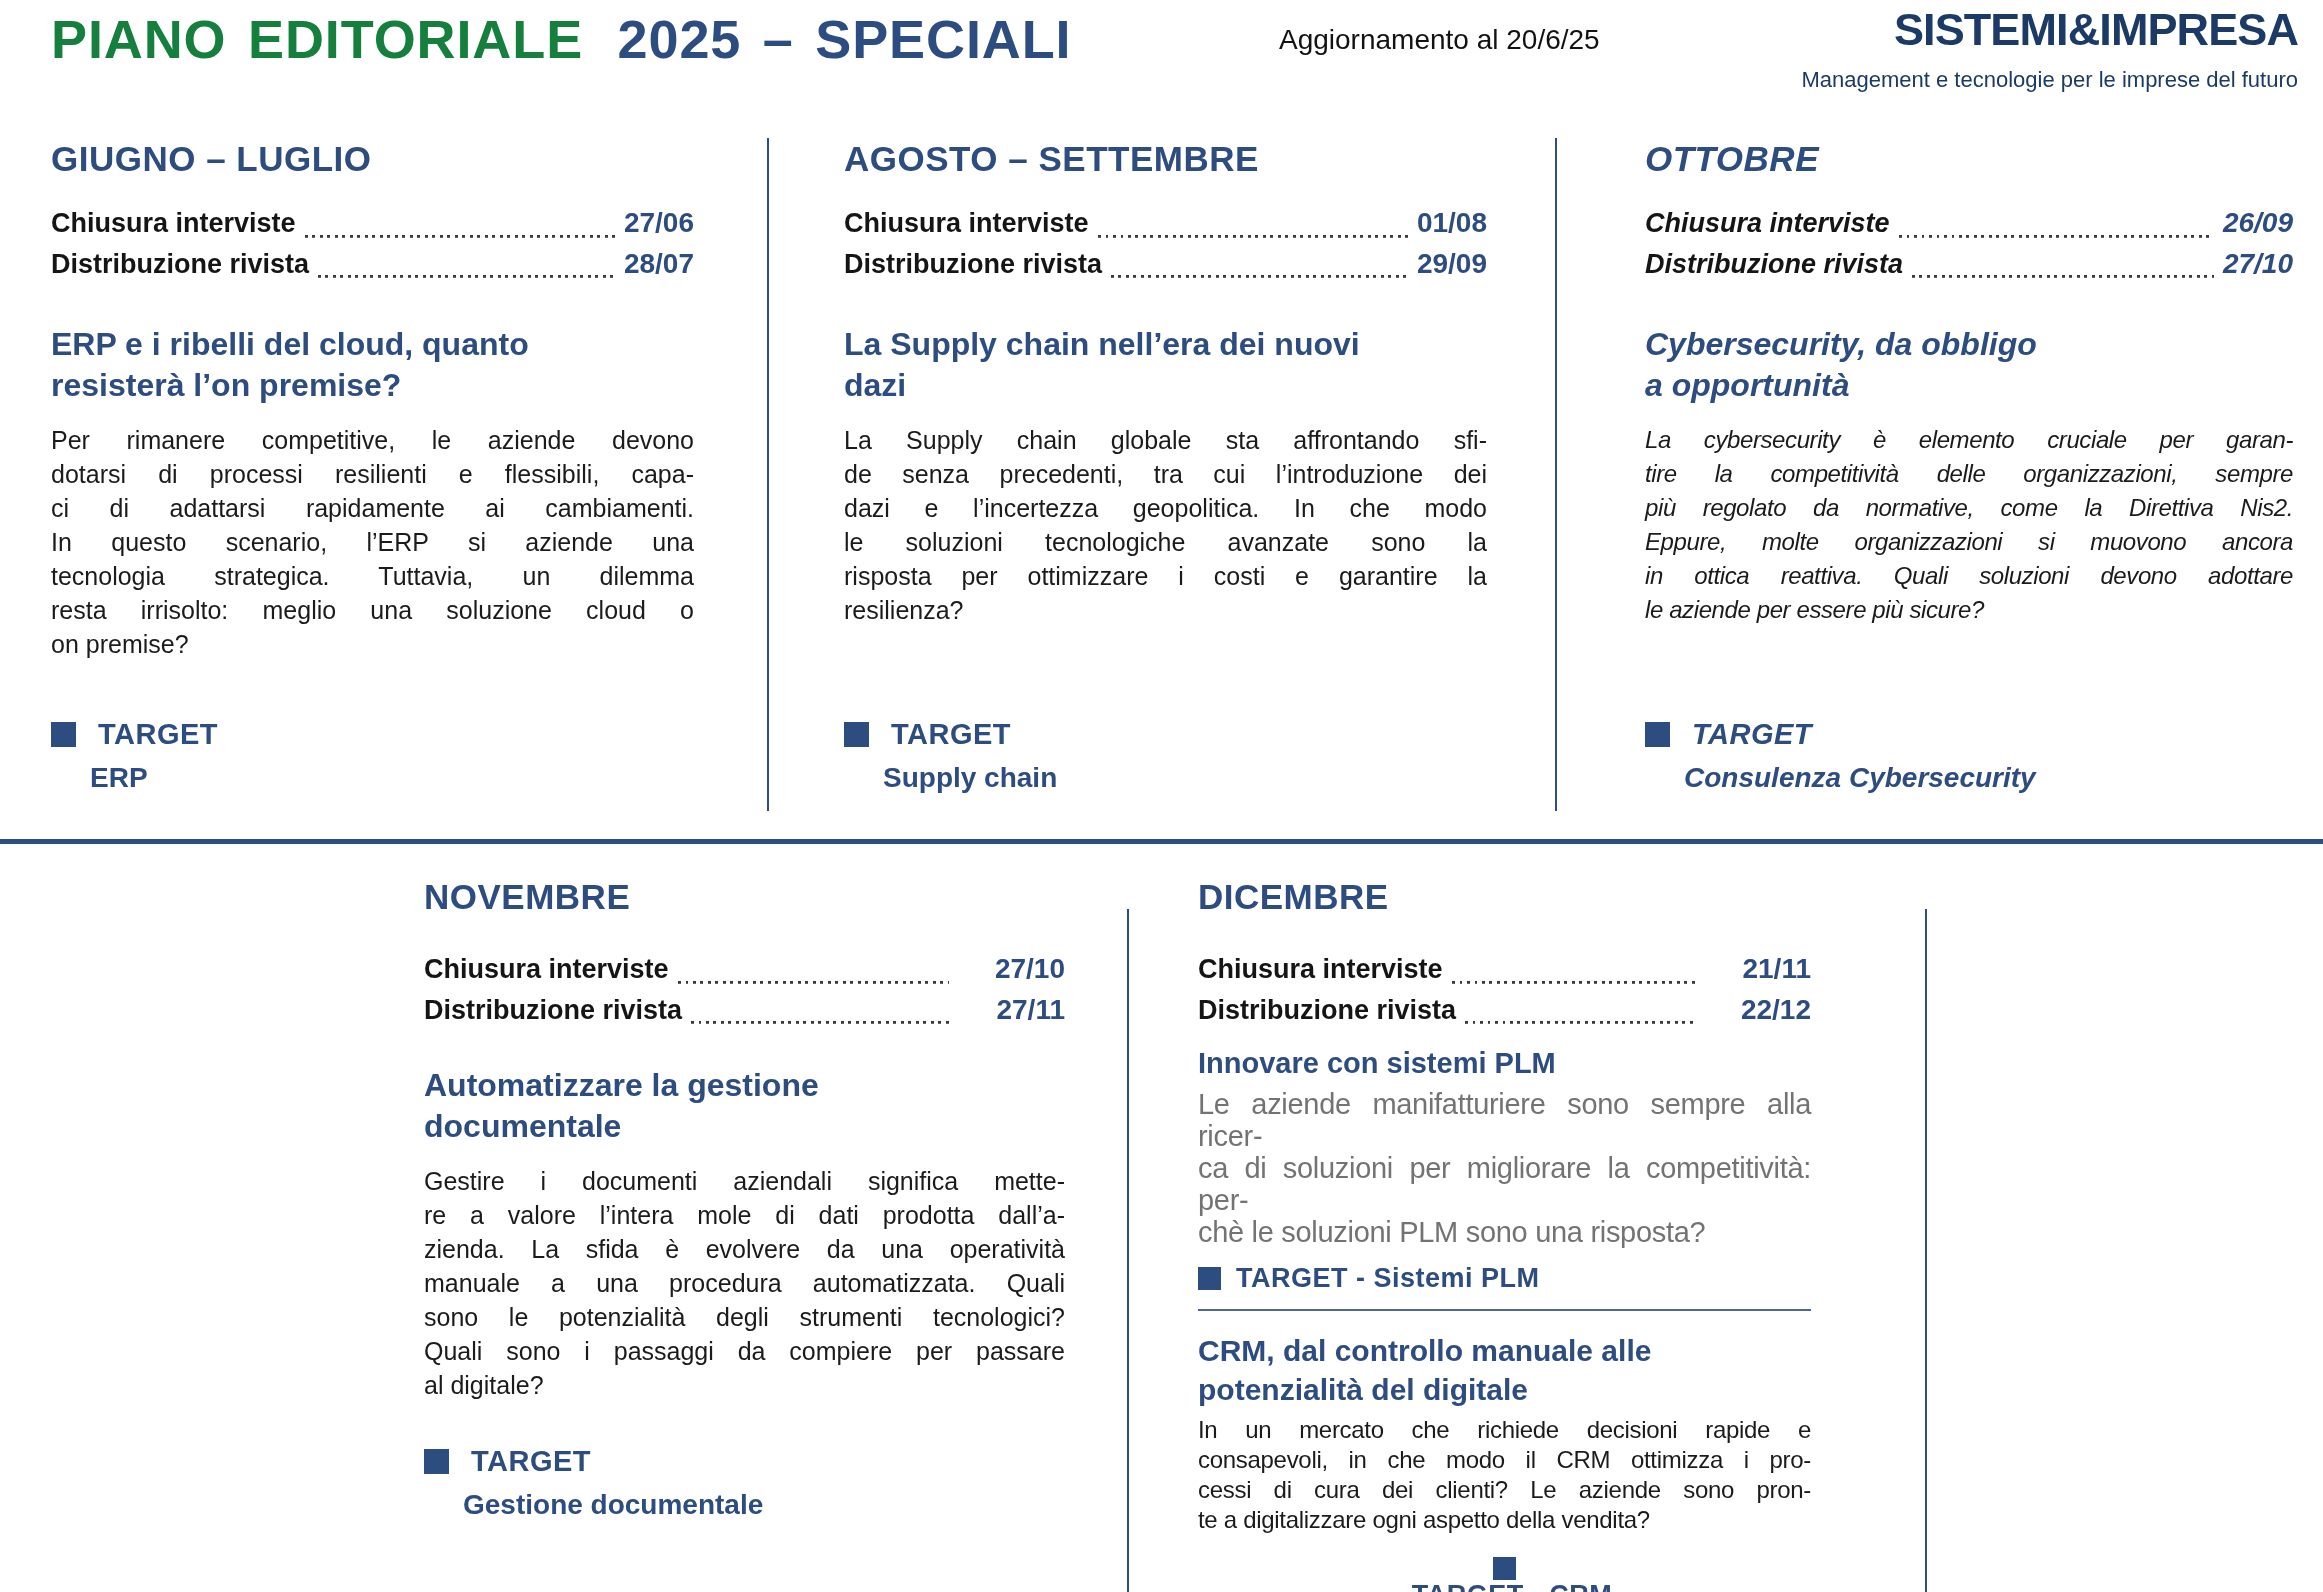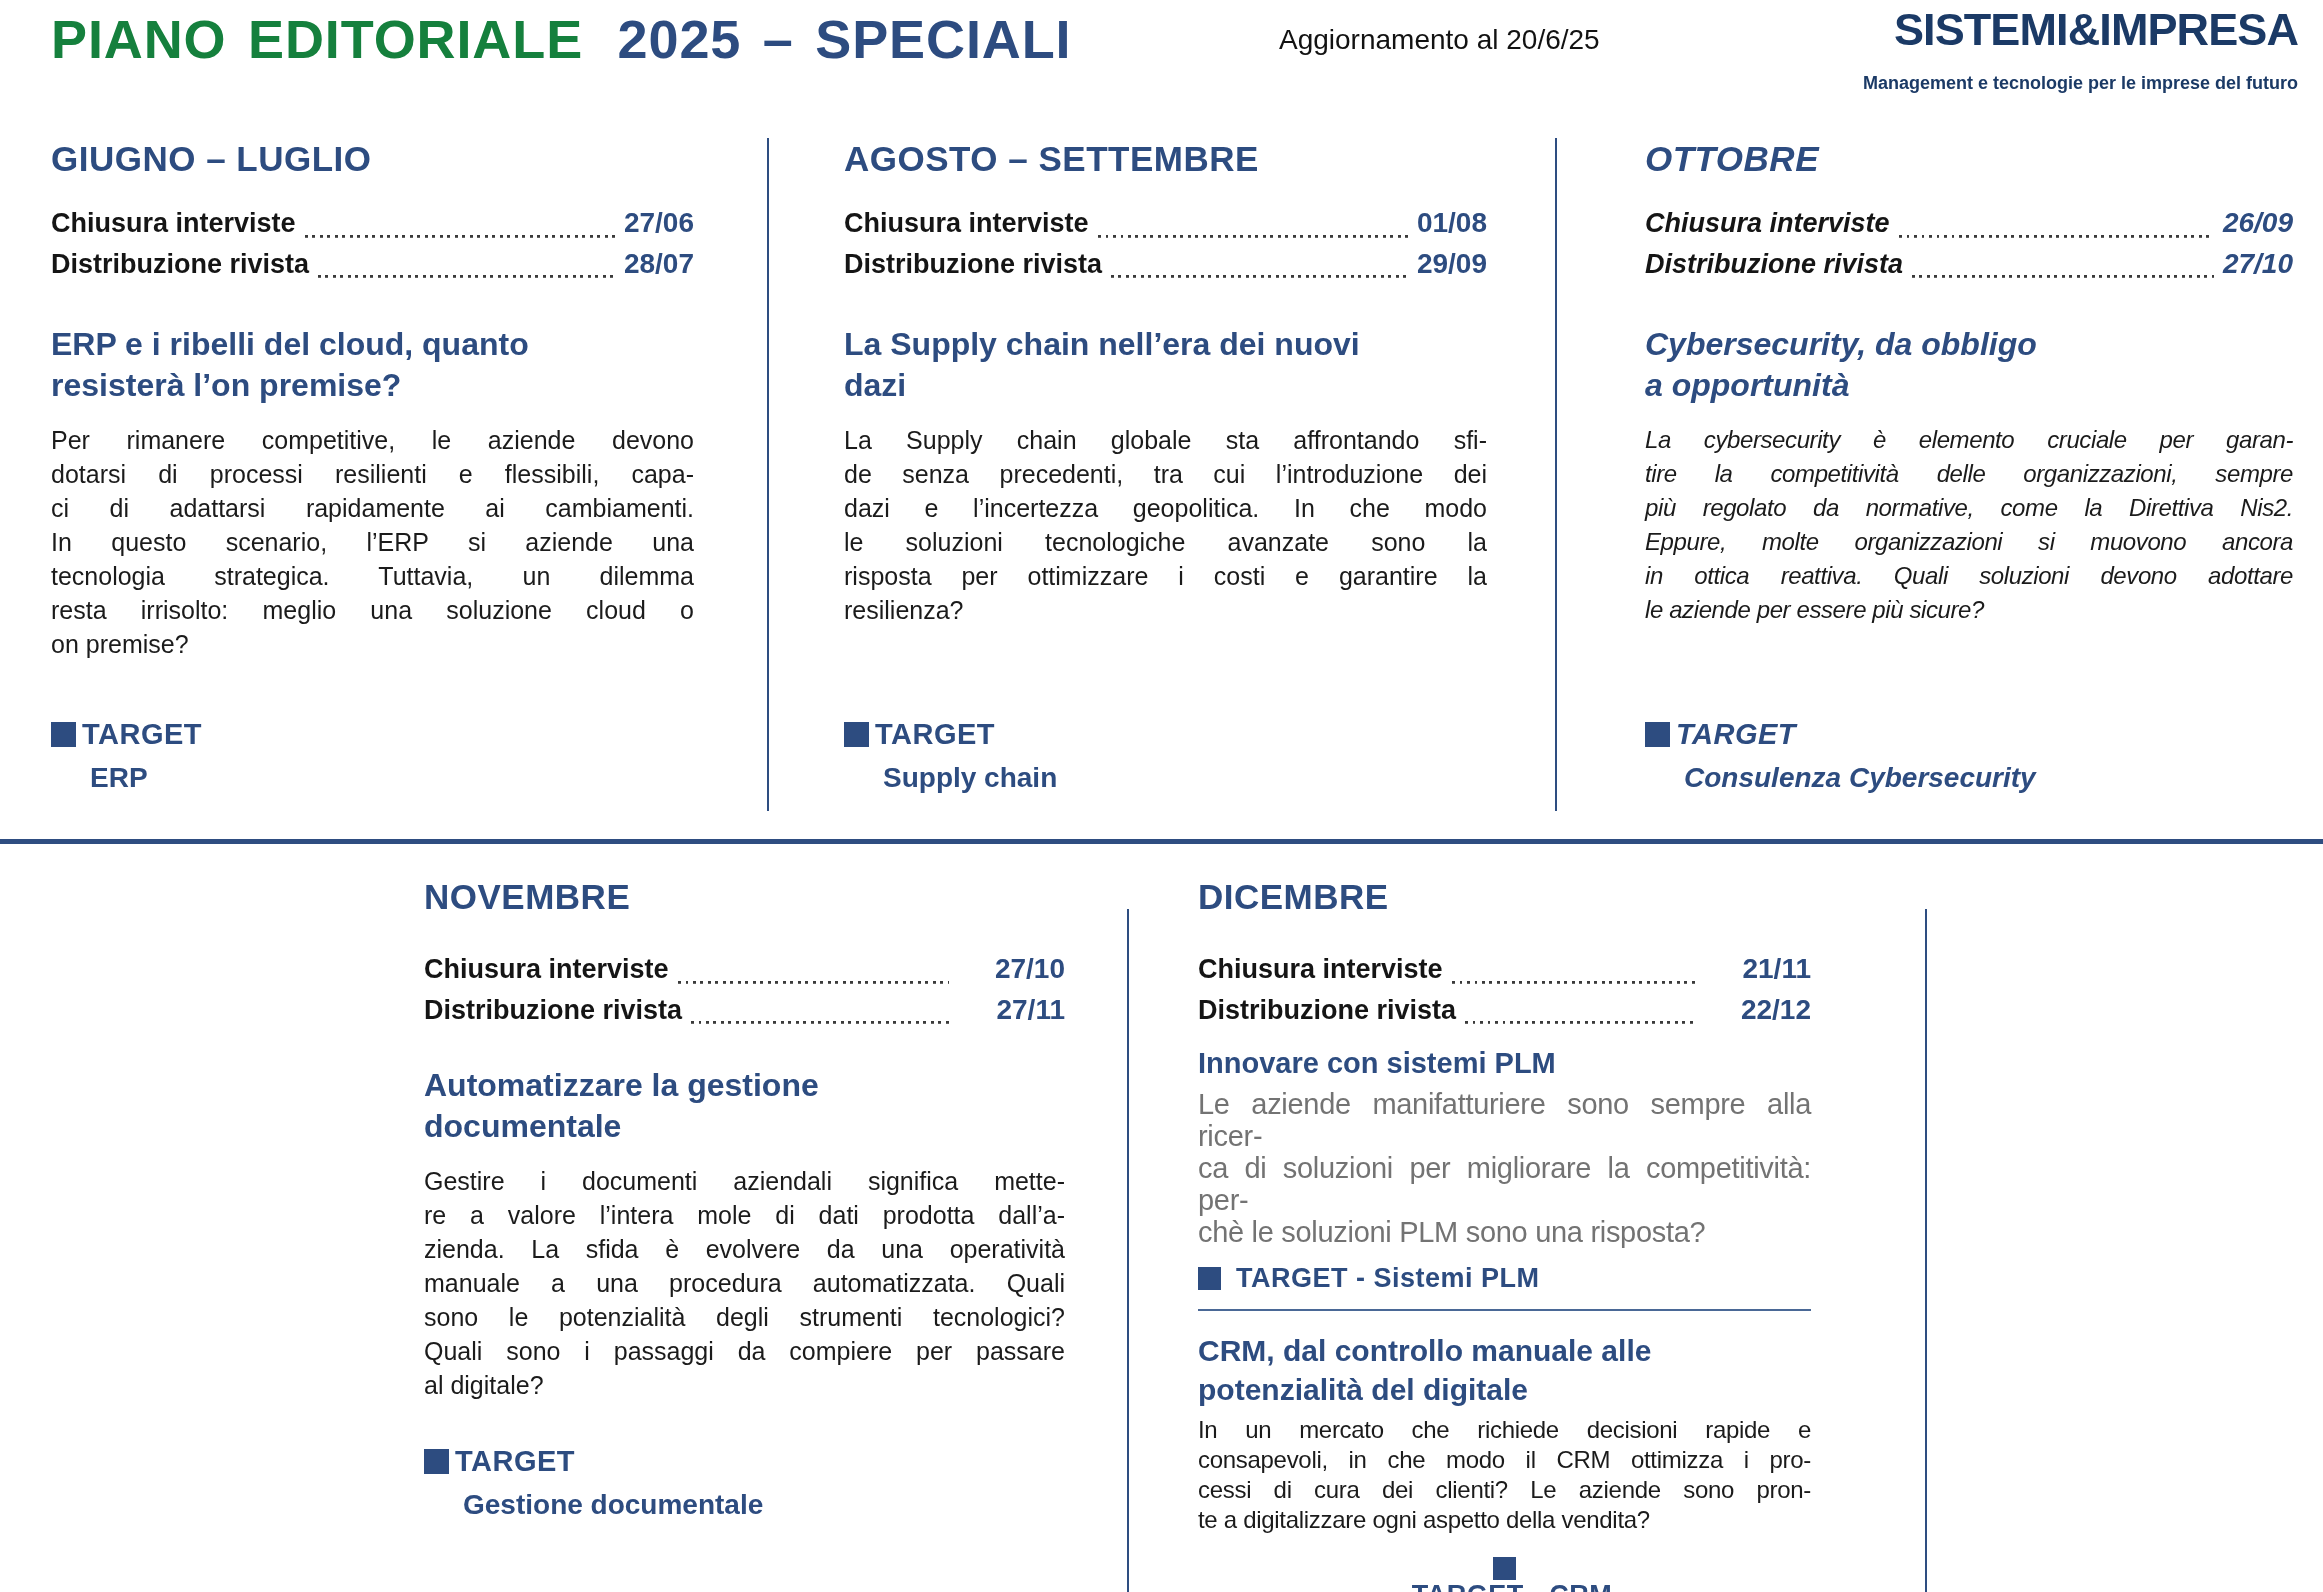--- a/index.html
+++ b/index.html
@@ -25,21 +25,21 @@
     font-size: 28px; color: #121212;
   }
   .logo {
     position: absolute; right: 25px; top: 5.6px; width: 522px; text-align: right;
   }
   .logo-name {
     font-size: 45px; font-weight: 700; letter-spacing: -0.9px;
     color: #1b3a66; line-height: 48px; white-space: nowrap;
   }
   .logo-tagline {
-    font-size: 18px; font-weight: 700; color: #1b3a66; margin-top: 19px;
+    font-size: 22px; font-weight: 400; color: #1b3a66; margin-top: 13px;
     letter-spacing: 0px; white-space: nowrap;
   }
 
   
   .col { position: absolute; }
   .month {
     font-size: 35px; font-weight: 700; color: #2d4c80;
     letter-spacing: 0.5px; line-height: 41px; white-space: nowrap;
   }
   .dates { margin-top: 28px; }
@@ -58,21 +58,21 @@
     margin-top: 39px; font-size: 32px; font-weight: 700; color: #2d4c80; line-height: 41px;
   }
   .body { margin-top: 17px; font-size: 25px; line-height: 34px; color: #1b1b1b; text-align: justify; }
   .body div { text-align-last: justify; }
   .body div:last-child { text-align-last: left; }
   .body.cond { font-size: 24px; letter-spacing: -0.4px; }
 
   .target { position: absolute; }
   .target-row { display: flex; align-items: center; }
   .sq { width: 25px; height: 25px; background: #2d4c80; display: inline-block; flex: 0 0 auto; }
-  .target-word { font-size: 29px; font-weight: 700; color: #2d4c80; margin-left: 6px; letter-spacing: 0.5px; white-space: nowrap; }
+  .target-word { font-size: 29px; font-weight: 700; color: #2d4c80; margin-left: 22px; letter-spacing: 0.5px; white-space: nowrap; }
   .target-name { font-size: 28px; font-weight: 700; color: #2d4c80; margin: 11.2px 0 0 39px; white-space: nowrap; }
 
   
   .col-giugno  { left: 51px;   top: 138px; width: 643px; height: 673px; }
   .col-agosto  { left: 844px;  top: 138px; width: 643px; height: 673px; }
   .col-ottobre { left: 1645px; top: 138px; width: 648px; height: 673px; font-style: italic; }
   .col-giugno .target, .col-agosto .target, .col-ottobre .target { top: 580px; left: 0; }
 
   
   .col-novembre { left: 424px;  top: 876px; width: 641px; height: 716px; }

